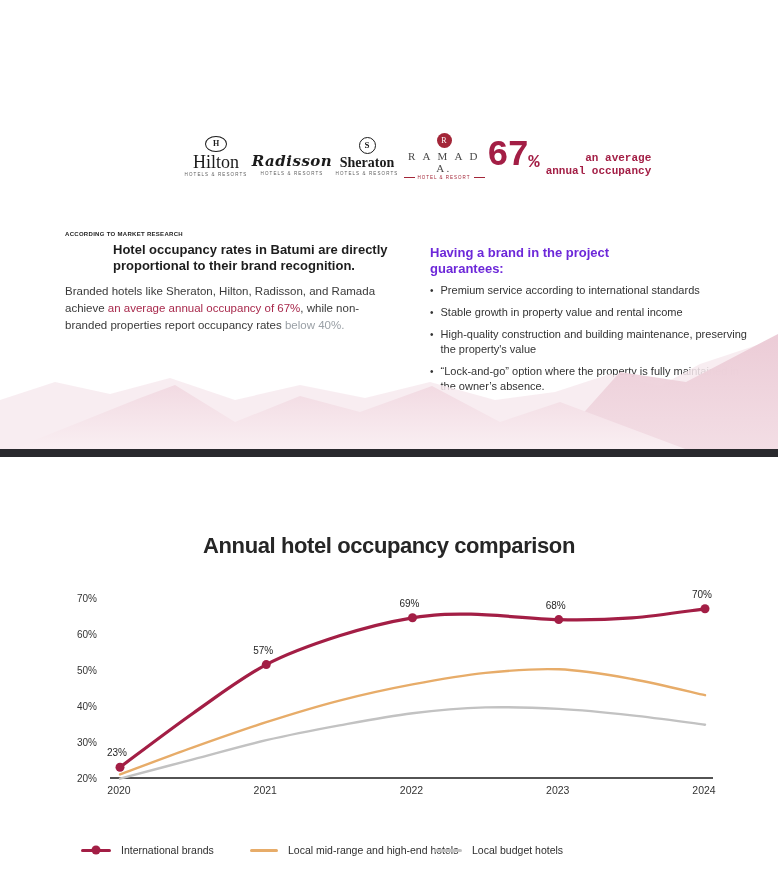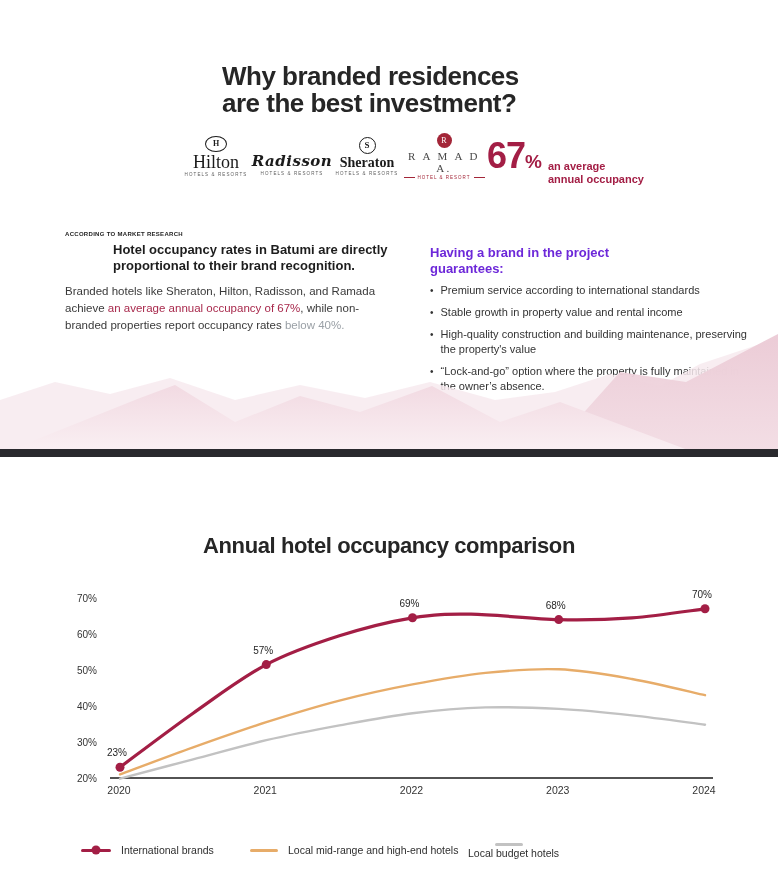--- a/index.html
+++ b/index.html
@@ -29,24 +29,24 @@
   #logo-sheraton .name{font-family:"Liberation Serif",serif;font-weight:700;font-size:14px;line-height:15px;}
   #logo-ramada{left:405px;width:78px;}
   #logo-ramada .mono{width:15px;height:15px;background:#A32638;color:#fff;border-radius:50%;
        display:flex;align-items:center;justify-content:center;font-family:"Liberation Serif",serif;
        font-size:8px;margin-bottom:2px;}
   #logo-ramada .name{font-family:"Liberation Serif",serif;font-size:11px;letter-spacing:2.5px;color:#4a4a4a;}
   #logo-ramada .tagline{color:#A32638;display:flex;align-items:center;gap:3px;font-size:4.5px;letter-spacing:1px;}
   #logo-ramada .tagline .rule{display:inline-block;width:11px;height:1px;background:#A32638;}
 
   
-  #stat{left:487px;top:138px;display:flex;align-items:flex-start;color:#A31E45;}
+  #stat{left:487px;top:138px;display:flex;align-items:flex-start;color:#A31E45;font-family:Liberation Mono, monospace;}
   #stat .big{font-size:36px;font-weight:800;line-height:36px;letter-spacing:-1px;}
   #stat .pct{font-size:19px;font-weight:800;margin-top:13px;}
-  #stat .lbl{font-size:11px;font-weight:700;line-height:12.5px;margin:22px 0 0 6px;}
+  #stat .lbl{font-size:11px;font-weight:700;line-height:12.5px;margin:14px 0 0 6px;text-align:right;}
 
   
   #eyebrow{left:65px;top:231px;font-size:6px;font-weight:700;letter-spacing:0.3px;color:#1c1c1c;}
   #left-heading{left:65px;top:242px;width:330px;font-size:13px;line-height:15.5px;font-weight:700;color:#1d1d1d;margin-left:48px;}
   #left-para{left:65px;top:283px;width:325px;font-size:11.5px;line-height:17px;color:#3a3a3a;}
   .hl{color:#A8294C;text-align:center;}
   .muted{color:#9aa0a6;}
   #right-heading{left:430px;top:245px;width:320px;font-size:13px;line-height:15.5px;font-weight:700;color:#6d28d9;}
   #guarantee-list{left:430px;top:283px;width:322px;margin:0;padding:0;list-style:none;
       font-size:11px;line-height:15px;color:#333;}
@@ -67,31 +67,27 @@
 
   
   .legend-item{top:841px;display:flex;align-items:center;height:18px;text-align:right;}
   .legend-item .label{font-size:10.5px;color:#2e2e2e;margin-left:10px;white-space:nowrap;}
   .sample{position:relative;height:18px;display:flex;align-items:center;}
   .sample .line{height:3px;border-radius:2px;width:100%;}
   .sample .dotm{position:absolute;left:50%;top:50%;width:9px;height:9px;border-radius:50%;
       transform:translate(-50%,-50%);}
   #legend-international{left:81px;}  #legend-international .sample{width:30px;}
   #legend-midrange{left:250px;}      #legend-midrange .sample{width:28px;}
-  #legend-budget{left:458px;flex-direction:column;}        #legend-budget .sample{width:28px;}
+  #legend-budget{left:434px;}        #legend-budget .sample{width:28px;}
 </style>
 </head>
 <body>
 
 <div id="page">
 
-  <div class="abs" id="page-title">
-    <div>Why branded residences</div>
-    <div>are the best investment?</div>
-  </div>
 
   <div class="abs logo" id="logo-hilton">
     <div class="mono">H</div>
     <div class="name">Hilton</div>
     <div class="tagline">HOTELS &amp; RESORTS</div>
   </div>
 
   <div class="abs logo" id="logo-radisson">
     <div class="name">Radisson</div>
     <div class="tagline">HOTELS &amp; RESORTS</div>

